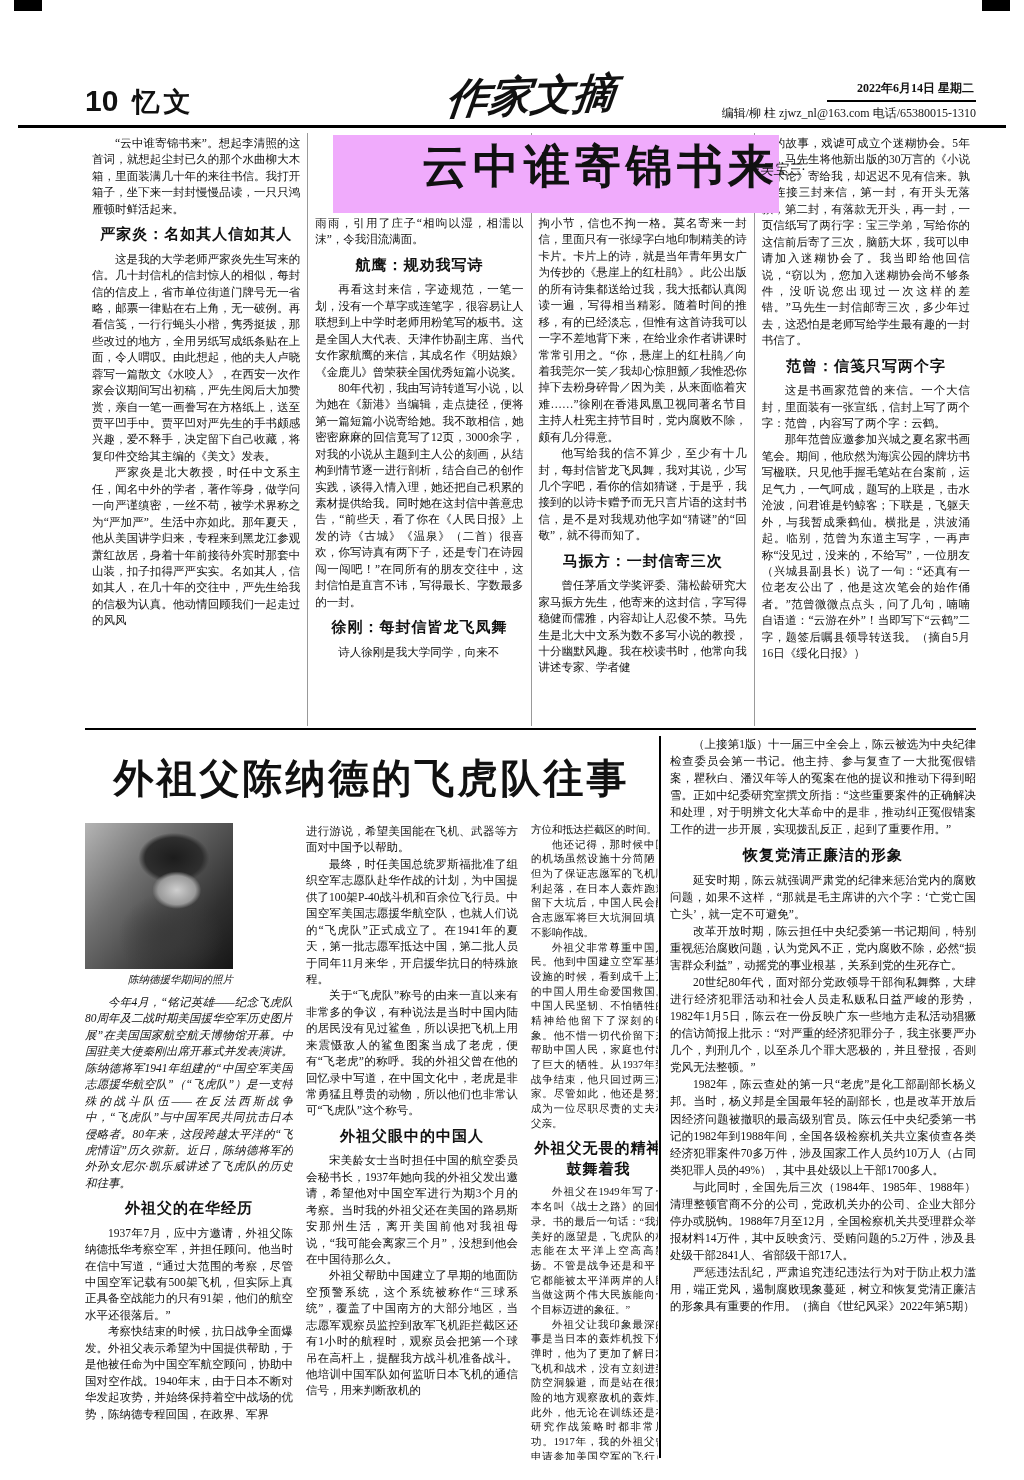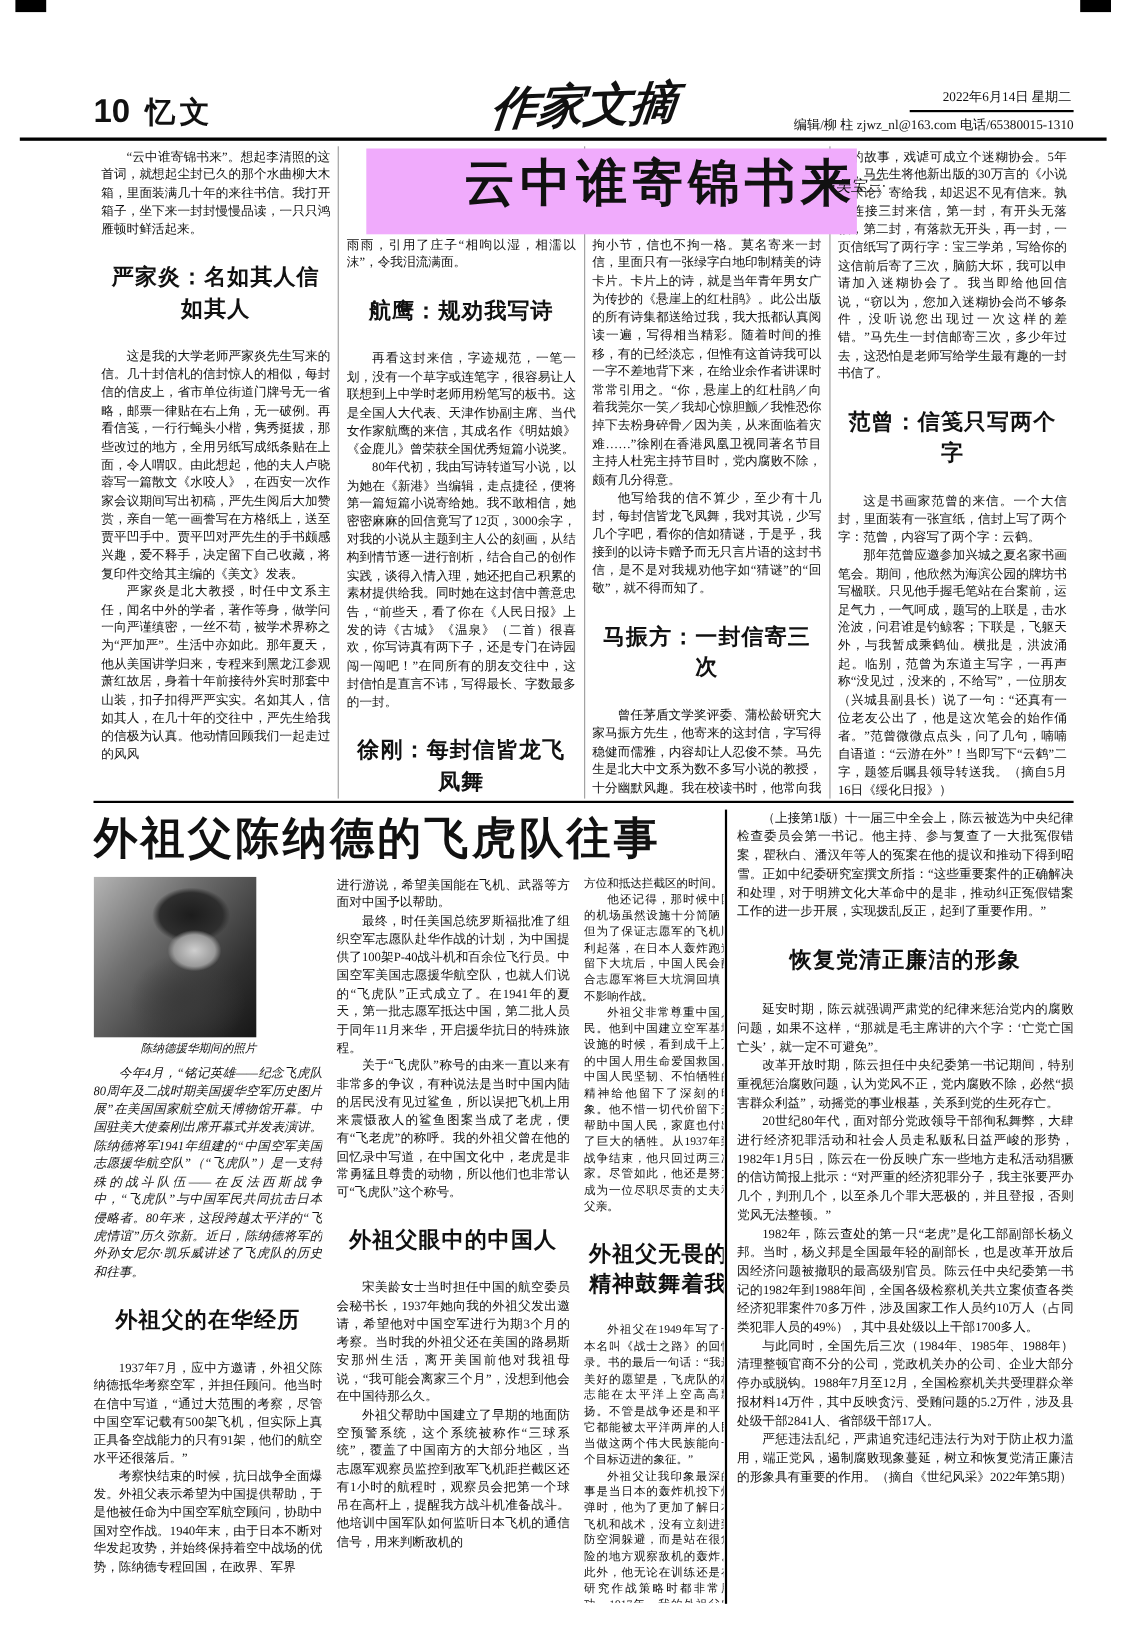--- a/index.html
+++ b/index.html
@@ -7,36 +7,36 @@
         font-family:"Liberation Serif",serif;color:#111;overflow:hidden;}
   .corner-mark{position:absolute;top:0;height:11px;background:#000;}
   
   .header{position:absolute;left:85px;right:48px;top:76px;height:46px;}
   .pagenum-wrap{position:absolute;left:0;bottom:2px;display:flex;align-items:baseline;gap:14px;}
   .pagenum{font-size:30px;font-weight:bold;font-family:Liberation Sans, sans-serif;}
   .section{font-size:27px;font-weight:900;letter-spacing:4px;font-family:"Liberation Sans",sans-serif;margin-top:33px;}
   .masthead{position:absolute;left:50%;top:-8px;transform:translateX(-50%) skewX(-8deg) rotate(-2deg);
             font-size:42px;font-weight:bold;font-family:"DejaVu Serif",serif;font-style:italic;white-space:nowrap;}
   .header-right{position:absolute;right:0;top:4px;width:320px;text-align:right;font-size:12px;line-height:1.4;}
-  .date-line{font-weight:normal;display:inline-block;padding:0 2px 3px 30px;border-bottom:2px solid #000;}
+  .date-line{font-weight:bold;display:inline-block;padding:0 2px 3px 30px;border-bottom:2px solid #000;}
   .editor-line{margin-top:3px;}
   .header-rule{position:absolute;left:18px;right:18px;top:125px;height:3px;background:#000;}
   
   .article1{position:absolute;left:85px;top:133px;width:892px;height:593px;display:flex;}
   .a1col{flex:1;overflow:hidden;font-size:11.5px;line-height:1.43;text-align:justify;padding:2px 7px 0 7px;}
   .a1col + .a1col{border-left:1px solid #999;}
   .a1col.under-head{padding-top:82px;}
   .a1-headline{position:absolute;left:224px;width:446px;top:2px;height:78px;text-align:right;background:#f0abfc;margin-left:24px;}
   .a1-headline h1{margin:6px 0 0 0;font-size:46px;line-height:1.1;letter-spacing:5px;font-weight:900;
                   font-family:"Liberation Sans",sans-serif;white-space:nowrap;}
   .a1-byline{position:absolute;right:-26px;top:26px;font-size:14px;font-style:italic;white-space:nowrap;}
   .a1-rule{position:absolute;left:85px;right:48px;top:728px;height:1.5px;background:#000;}
   
   .article2{position:absolute;left:85px;top:734px;width:573px;height:726px;overflow:hidden;}
-  .article2 h2{margin:0;font-size:40px;font-weight:900;letter-spacing:3px;
+  .article2 h2{margin:17px;text-align:center;font-size:40px;font-weight:900;letter-spacing:3px;
                font-family:"Liberation Sans",sans-serif;white-space:nowrap;}
   .a2cols{display:flex;gap:13px;margin-top:8px;height:660px;overflow:hidden;}
   .a2col{overflow:hidden;font-size:11.5px;line-height:1.43;text-align:justify;}
   .a2col.c1{width:208px;flex:none;}
   .a2col.c2{width:212px;flex:none;}
   .a2col.c3{width:135px;flex:none;font-size:10.5px;line-height:1.4;}
   .photo{width:148px;height:146px;
          background:
            radial-gradient(ellipse 34px 26px at 62% 46%, #cfcfcf 0%, #9a9a9a 55%, rgba(0,0,0,0) 72%),
            radial-gradient(ellipse 48px 34px at 60% 24%, #1c1c1c 0%, #2e2e2e 60%, rgba(0,0,0,0) 74%),
@@ -44,21 +44,21 @@
            linear-gradient(130deg,#b5b5b5 0%,#6f6f6f 35%,#303030 75%,#161616 100%);}
   .photo-caption{width:148px;text-align:right;font-size:10.5px;font-style:italic;margin:3px 0 7px 0;}
   .intro{font-style:italic;}
   
   .v-rule{position:absolute;left:659px;top:736px;width:1.5px;height:722px;background:#000;}
   .article3{position:absolute;left:670px;top:736px;width:306px;height:722px;overflow:hidden;
             font-size:11.5px;line-height:1.48;text-align:justify;}
   
   p{margin:0;text-indent:2em;}
   p.noindent{text-indent:0;}
-  h3{font-size:20px;text-align:center;margin:21px 0;font-weight:bold;letter-spacing:1px;
+  h3{font-size:15px;text-align:center;margin:6px 0;font-weight:bold;letter-spacing:1px;
      font-family:"Liberation Sans",sans-serif;}
 </style>
 </head>
 <body>
 
 <div class="page">
 
   <div class="corner-mark" style="left:14px;width:28px;"></div>
   <div class="corner-mark" style="right:14px;width:28px;"></div>
 

